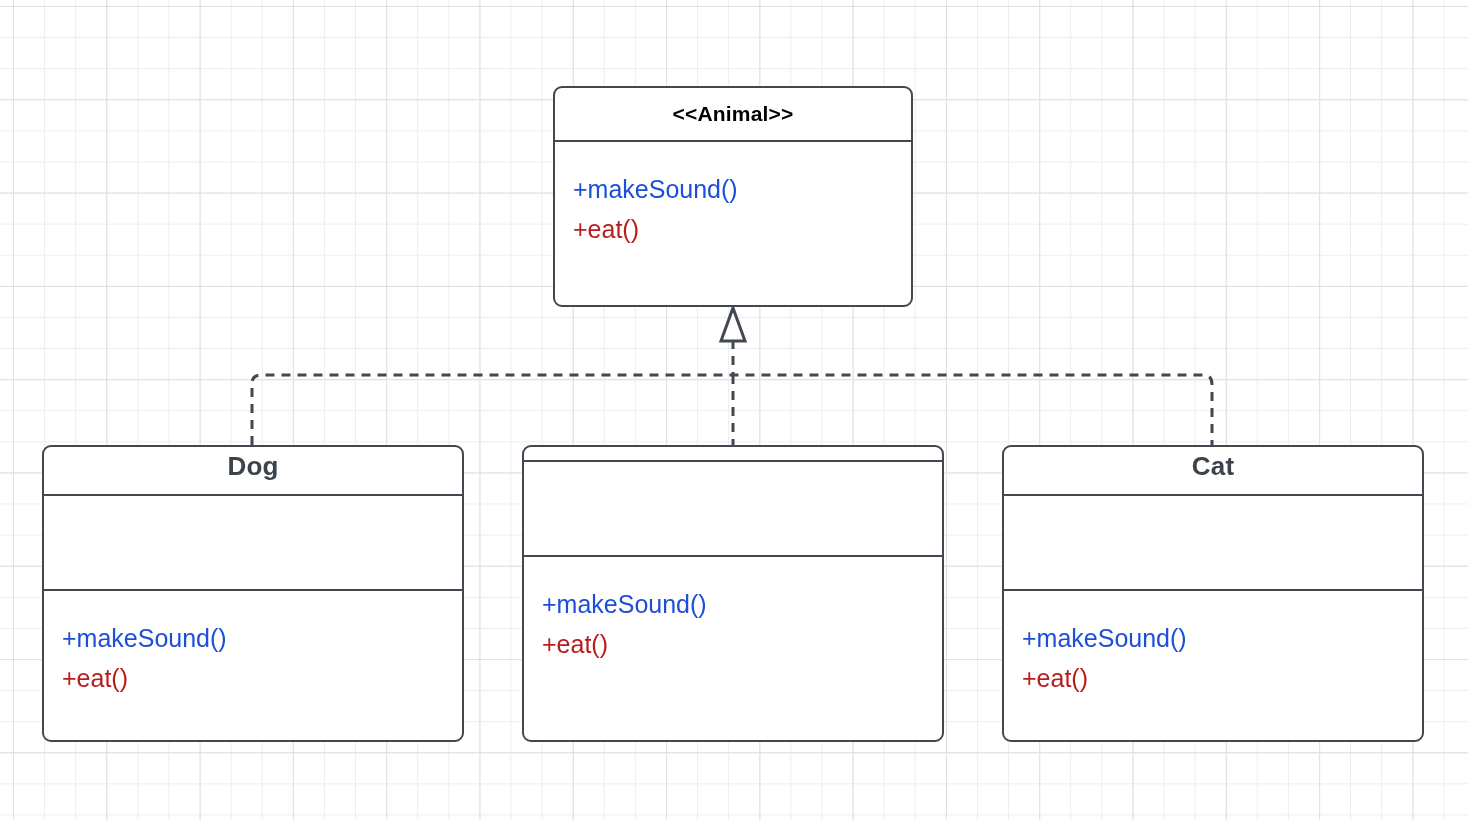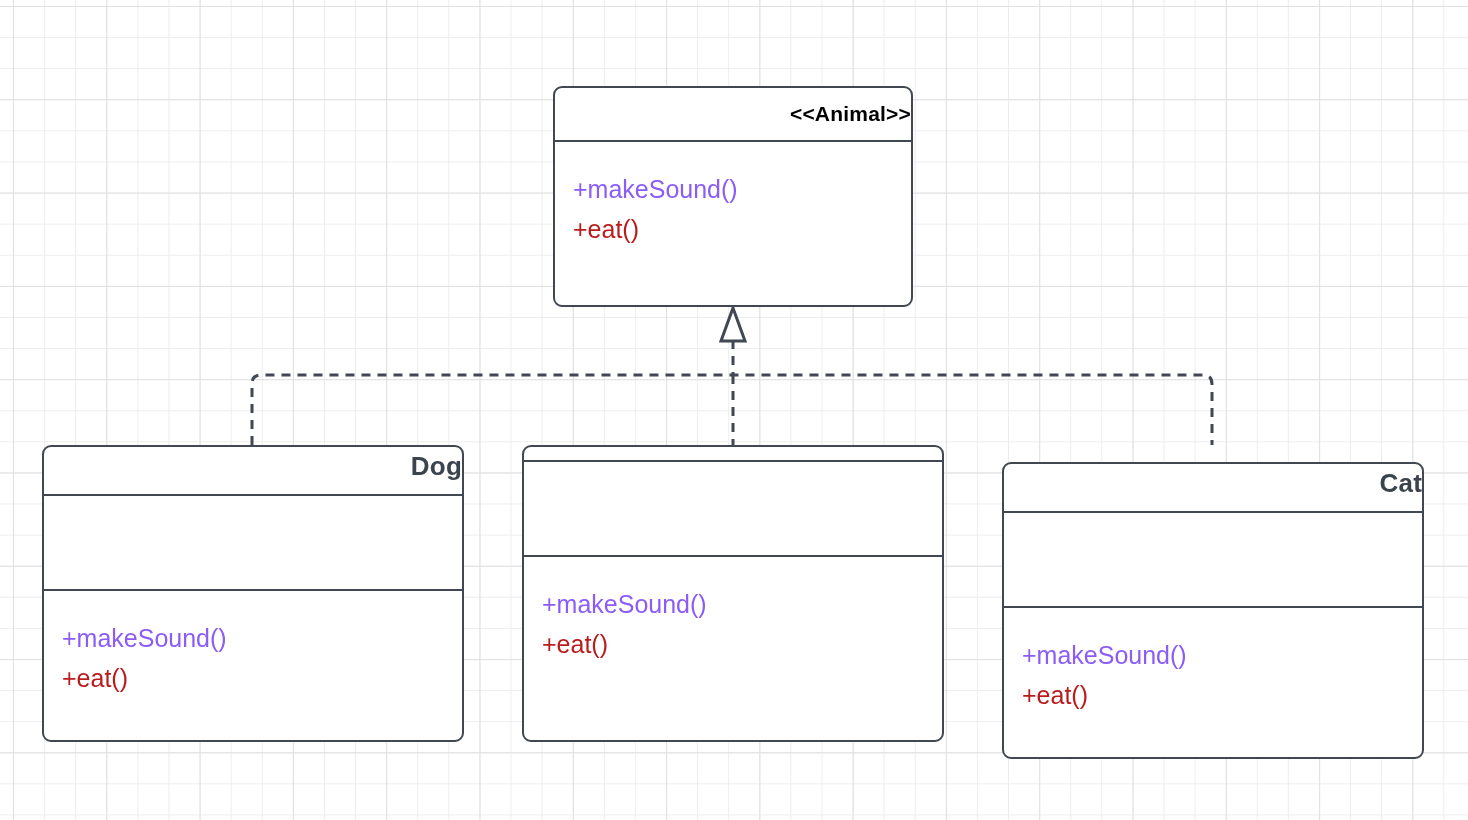--- a/index.html
+++ b/index.html
@@ -51,21 +51,21 @@
     box-sizing: border-box;
     background: #ffffff;
     border: 2px solid #414852;
     border-radius: 9px;
     overflow: hidden;
   }
 
   .class-title {
     box-sizing: border-box;
     width: 100%;
-    text-align: right;
+    text-align: center;
     color: #3b434d;
     letter-spacing: 0.2px;
   }
 
   .class-title.interface {
     color: #000000;
     font-weight: bold;
     font-size: 21px;
     line-height: 23px;
     padding-top: 14px;
@@ -86,21 +86,21 @@
 
   .compartment {
     box-sizing: border-box;
     width: 100%;
     padding: 0 18px;
   }
 
   .member {
     font-size: 25px;
     line-height: 40px;
-    color: #8b5cf6;
+    color: #1d4ed8;
     white-space: nowrap;
   }
 
   .member.highlight {
     color: #b91c1c;
   }
 </style>
 </head>
 <body>
 
@@ -141,21 +141,21 @@
   <div class="uml-class" style="left:522px; top:445px; width:422px; height:297px;">
     <div class="sep" style="margin-top:13px;"></div>
     <div class="compartment" style="height:93px;"></div>
     <div class="sep"></div>
     <div class="compartment" style="padding-top:27px;">
       <div class="member">+makeSound()</div>
       <div class="member highlight">+eat()</div>
     </div>
   </div>
 
-  <div class="uml-class" style="left:1002px; top:445px; width:422px; height:297px;margin-top:17px;">
+  <div class="uml-class" style="left:1002px; top:445px; width:422px; height:297px;">
     <div class="class-title plain">Cat</div>
     <div class="sep" style="margin-top:13px;"></div>
     <div class="compartment" style="height:93px;"></div>
     <div class="sep"></div>
     <div class="compartment" style="padding-top:27px;">
       <div class="member">+makeSound()</div>
       <div class="member highlight">+eat()</div>
     </div>
   </div>
 </div>

